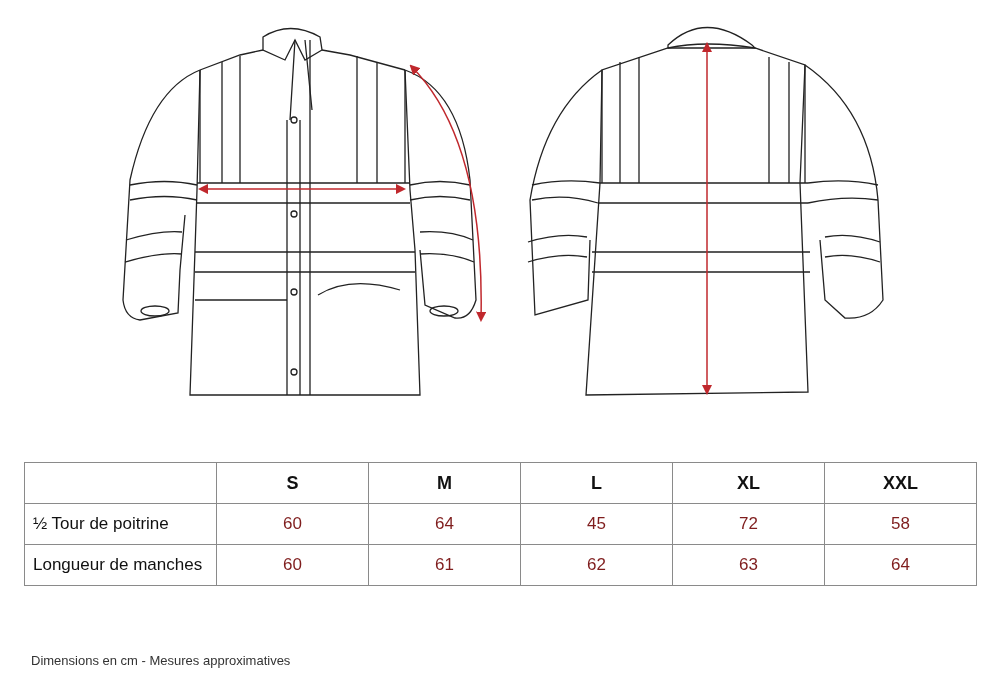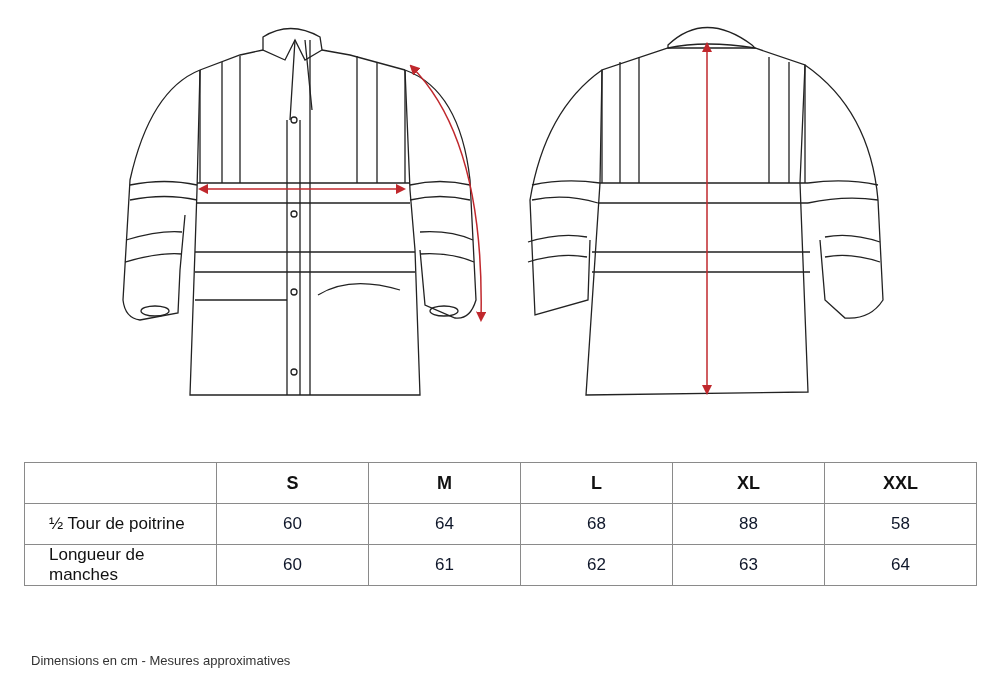--- a/index.html
+++ b/index.html
@@ -1,22 +1,22 @@
 <!DOCTYPE html>
 <html><head>
 <meta charset="utf-8">
 <style>
   html, body { margin:0; padding:0; background:#ffffff; }
   body { width:1000px; height:690px; position:relative; overflow:hidden; font-family:"Liberation Sans", sans-serif; color:#1a1a1a; }
   .drawing { position:absolute; left:0; top:0; width:1000px; height:420px; }
   .size-table { position:absolute; left:24px; top:462px; border-collapse:collapse; }
   .size-table td, .size-table th { border:1.5px solid #8a8a8a; height:40px; padding:0; font-size:17px; }
   .size-table th { font-weight:bold; text-align:center; font-size:18px; color:#111; }
-  .size-table td.val { text-align:center; color:#0f172a; }
-  .size-table td.label { text-align:left; padding-left:24px; color:#111; font-size:17px; }
+  .size-table td.val { text-align:center; color:#7f1d1d; }
+  .size-table td.label { text-align:left; padding-left:8px; color:#111; font-size:17px; }
   .col0 { width:191px; }
   .colS { width:151px; }
   .note { position:absolute; left:31px; top:653px; font-size:13px; color:#333; }
 </style>
 </head>
 <body>
 
 <svg class="drawing" viewBox="0 0 1000 420" xmlns="http://www.w3.org/2000/svg">
   <defs>
     <marker id="ah" viewBox="0 0 10 10" refX="8" refY="5" markerWidth="7" markerHeight="7" orient="auto-start-reverse">
@@ -78,22 +78,22 @@
       <th class="colS">L</th>
       <th class="colS">XL</th>
       <th class="colS">XXL</th>
     </tr>
   </thead>
   <tbody>
     <tr>
       <td class="label">½ Tour de poitrine</td>
       <td class="val">60</td>
       <td class="val">64</td>
-      <td class="val">68</td>
-      <td class="val">88</td>
+      <td class="val">45</td>
+      <td class="val">72</td>
       <td class="val">58</td>
     </tr>
     <tr>
       <td class="label">Longueur de manches</td>
       <td class="val">60</td>
       <td class="val">61</td>
       <td class="val">62</td>
       <td class="val">63</td>
       <td class="val">64</td>
     </tr>

